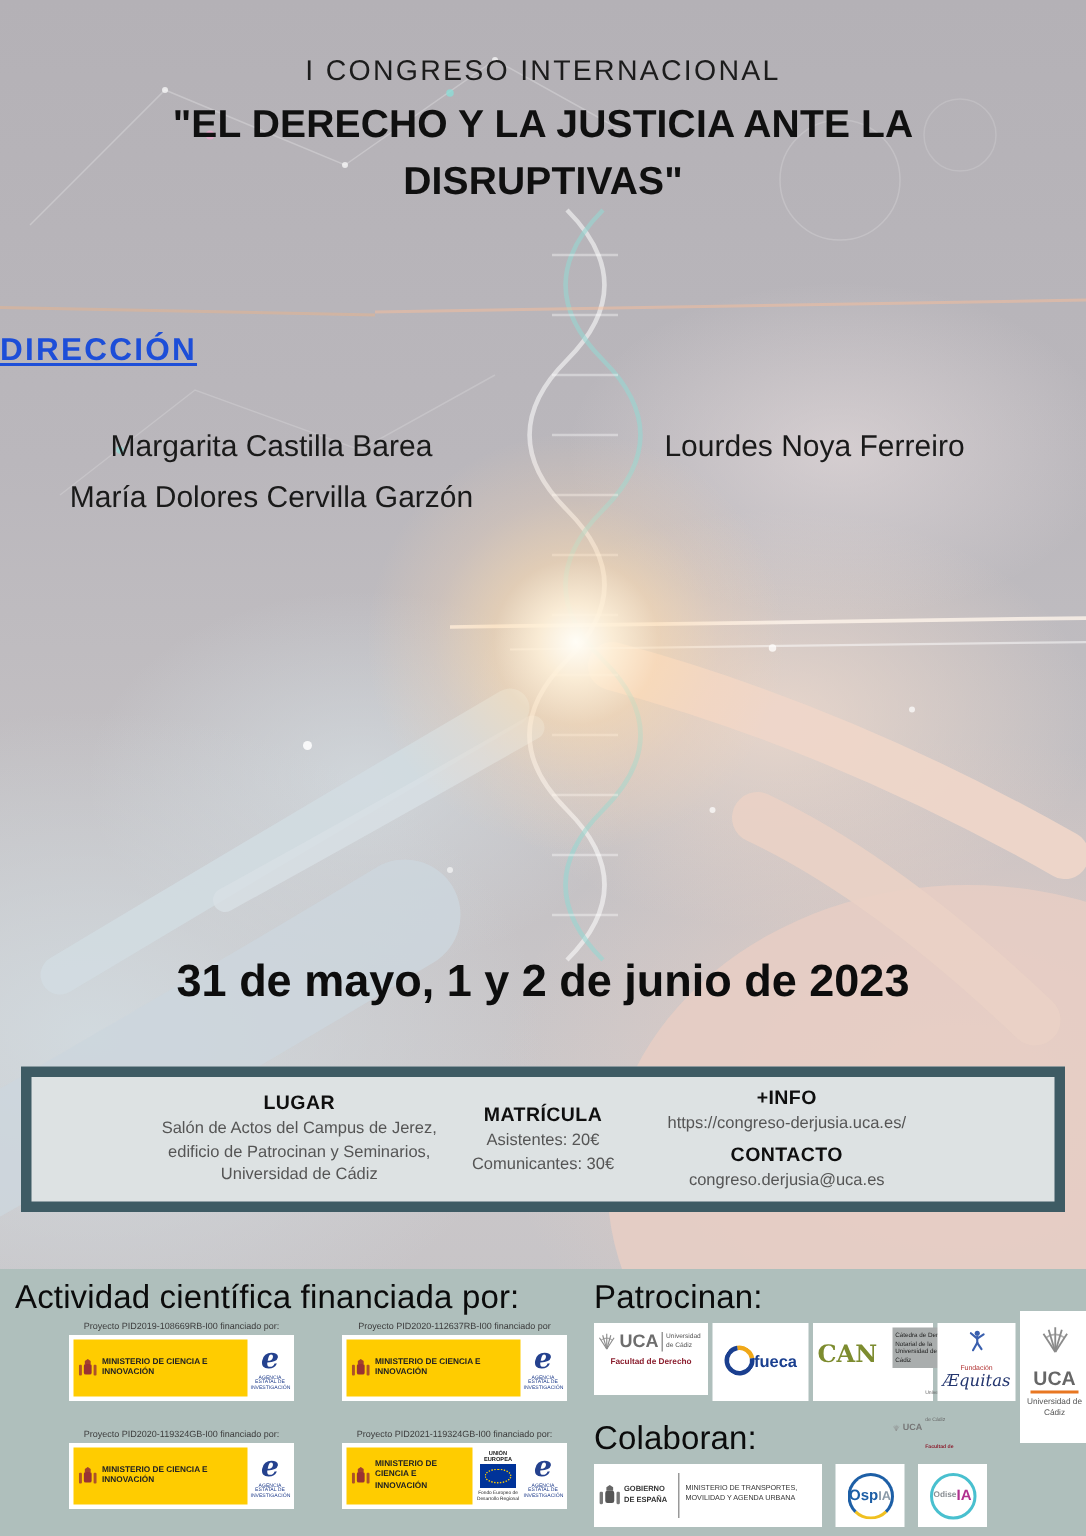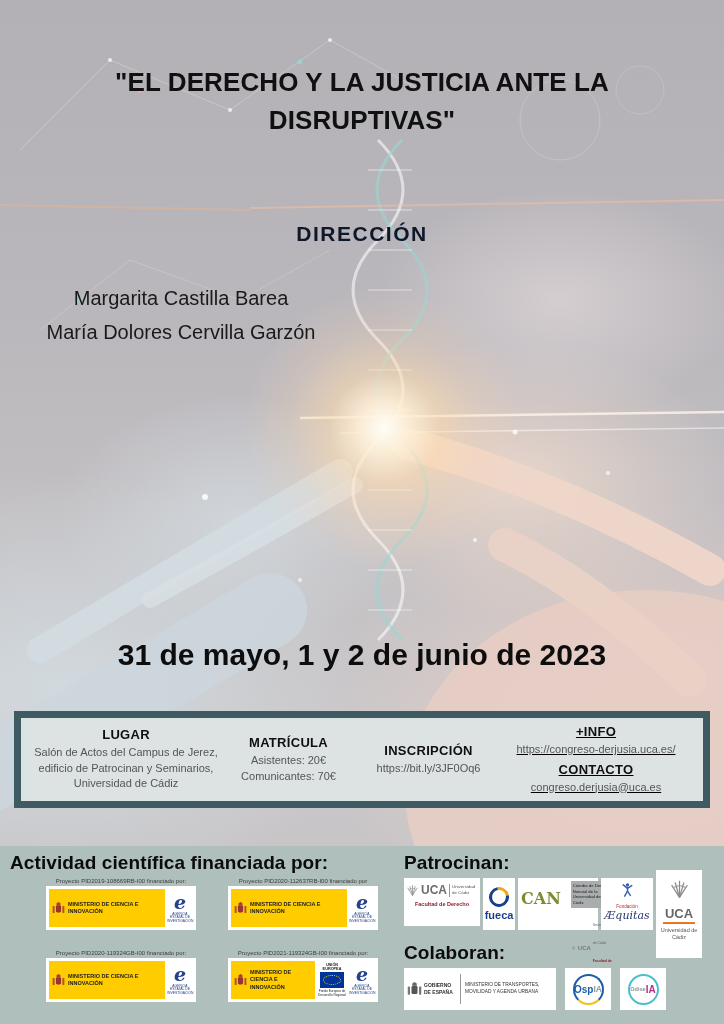--- a/index.html
+++ b/index.html
@@ -14,38 +14,38 @@
       radial-gradient(ellipse 260px 180px at 240px 520px, rgba(214,223,228,0.7), rgba(214,223,228,0) 70%),
       linear-gradient(180deg,#b4b1b6 0%,#bab7bc 30%,#c3c0c3 52%,#cbc8ca 72%,#c6c3c6 88%,#c2bfc2 100%);}
   .glow{position:absolute;inset:0;pointer-events:none;
     background:radial-gradient(circle at 384px 428px, rgba(255,253,246,1) 0%, rgba(255,240,215,0.9) 25px,
       rgba(255,220,175,0.55) 55px, rgba(255,215,175,0.22) 95px, rgba(255,210,170,0) 140px);}
   .decor{position:absolute;inset:0;pointer-events:none;}
   .kicker{position:absolute;top:37px;left:0;right:0;text-align:center;font-size:19px;
     letter-spacing:1.5px;color:#1c1c1c;}
   .title{position:absolute;top:64px;left:0;right:0;text-align:center;font-weight:700;
     font-size:26px;line-height:1.45;color:#101010;letter-spacing:0.1px;}
-  .direccion{position:absolute;top:222px;left:0;right:0;text-align:center;font-size:21px;
-    font-weight:700;letter-spacing:1.5px;color:#0f172a;}
+  .direccion{position:absolute;top:222px;left:0;right:0;text-align:left;font-size:21px;
+    font-weight:700;letter-spacing:1.5px;color:#1d4ed8;text-decoration:underline;}
   .names{position:absolute;top:281px;left:0;right:0;display:flex;}
   .names .col{width:50%;text-align:center;font-size:20px;color:#1a1a1a;line-height:1.7;}
   .date{position:absolute;top:638px;left:0;right:0;text-align:center;font-size:30px;
     font-weight:700;color:#0d0d0d;}
   .info-bar{position:absolute;left:14px;top:711px;width:696px;height:97px;box-sizing:border-box;
     background:var(--panel,#dde2e3);border:7px solid var(--teal,#3e5b64);
-    display:flex;align-items:center;justify-content:flex-start;padding:0 10px;}
+    display:flex;align-items:center;justify-content:center;padding:0 10px;}
   .ib-col{text-align:center;}
   .ib-col h3{margin:0 0 3px;font-size:13px;letter-spacing:0.3px;color:#0f0f0f;}
   .ib-col p{margin:0;font-size:11px;color:#555;line-height:1.4;}
   .ib-lugar{width:190px;}.ib-matricula{width:135px;}.ib-inscripcion{width:145px;}.ib-right{width:190px;}
-  .ib-right .grp{margin:4px 0;text-decoration:underline;}
+  .ib-right .grp{margin:4px 0;}
   .footer{position:absolute;left:0;bottom:0;width:724px;height:178px;display:flex;
     background:var(--footerbg,#afbfbc);}
   .f-left{width:396px;padding:4px 0 0 10px;box-sizing:border-box;}
-  .f-left h2,.f-right h2{margin:2px 0 4px;font-size:19px;color:#0b0b0b;font-weight:700;letter-spacing:0.1px;}
+  .f-left h2,.f-right h2{margin:2px 0 4px;font-size:22px;color:#0b0b0b;font-weight:400;letter-spacing:0.1px;}
   .fund-grid{display:grid;grid-template-columns:170px 170px;column-gap:12px;row-gap:20px;
     margin:4px 0 0 26px;}
   .fund-caption{font-size:6px;color:#3c3c3c;text-align:center;margin-bottom:2px;}
   .fund-logo{width:150px;height:44px;background:#fff;margin:0 auto;display:flex;align-items:center;
     padding:3px;box-sizing:border-box;gap:2px;}
   .flag{flex:1;height:100%;background:var(--ministry-yellow,#ffcc00);display:flex;align-items:center;
     gap:3px;padding:2px 3px;box-sizing:border-box;}
   .coat{width:13px;height:17px;flex:0 0 auto;color:#993333;}
   .min-label{font-size:5.5px;font-weight:700;color:#222;line-height:1.3;text-transform:uppercase;text-align:left;}
   .aei{width:26px;text-align:center;line-height:1;}
@@ -59,21 +59,21 @@
   .eu-sub{font-size:3.2px;color:#222;}
   .f-right{flex:1;padding:4px 6px 0 8px;box-sizing:border-box;}
   .sponsor-row{display:flex;gap:3px;align-items:flex-start;height:62px;}
   .sp{background:#fff;box-sizing:border-box;flex:0 0 auto;}
   .sp1{width:76px;height:48px;padding:5px 2px;text-align:center;}
   .sp1-top{display:flex;align-items:center;justify-content:center;gap:2px;}
   .sp1-uca{font-size:12px;font-weight:700;color:#6d6d6d;}
   .vdiv{width:1px;height:13px;background:#999;}
   .sp1-sub{font-size:4.4px;color:#555;text-align:left;width:26px;line-height:1.3;}
   .sp1-fac{font-size:5.5px;font-weight:700;color:#8b1f2f;margin-top:4px;}
-  .sp2{width:32px;height:52px;display:flex;flex-direction:column;align-items:center;justify-content:center;}
+  .sp2{width:64px;height:52px;display:flex;align-items:center;justify-content:center;}
   .swirl{width:14px;height:14px;border-radius:50%;border:3px solid var(--fueca-navy,#1a3f8f);
     border-top-color:#f0a818;transform:rotate(35deg);margin-bottom:2px;}
   .fueca-label{font-size:11px;font-weight:700;color:var(--fueca-navy,#1a3f8f);}
   .sp3{width:80px;height:52px;display:flex;padding:3px;gap:10px;}
   .can{font-family:"DejaVu Serif",serif;font-size:16px;color:#7d8c2f;font-weight:700;line-height:1;margin-top:10px;}
   .can-right{flex:1;}
   .can-caption{background:#a9adad;color:#1d1d1d;font-size:4.2px;padding:2px;line-height:1.35;}
   .can-mini{display:flex;gap:2px;align-items:center;margin-top:4px;}
   .can-mini-label{font-size:6px;color:#777;font-weight:700;}
   .can-mini-sub{font-size:3.4px;color:#666;text-align:left;line-height:1.2;}
@@ -174,52 +174,50 @@
     <line x1="340" y1="433" x2="724" y2="428" stroke="rgba(255,255,255,0.5)" stroke-width="1.5"></line>
     <circle cx="205" cy="497" r="3" fill="rgba(255,255,255,0.85)"></circle>
     <circle cx="515" cy="432" r="2.5" fill="rgba(255,255,255,0.8)"></circle>
     <circle cx="608" cy="473" r="2" fill="rgba(255,255,255,0.7)"></circle>
     <circle cx="475" cy="540" r="2" fill="rgba(255,255,255,0.7)"></circle>
     <circle cx="300" cy="580" r="2" fill="rgba(255,255,255,0.6)"></circle>
   </svg>
 
   <div class="glow"></div>
 
+  <div class="kicker">I CONGRESO INTERNACIONAL</div>
 
   <div class="title">
     <div>"EL DERECHO Y LA JUSTICIA ANTE LA</div>
     <div>DISRUPTIVAS"</div>
   </div>
 
   <div class="direccion">DIRECCIÓN</div>
 
   <div class="names">
     <div class="col">
       <div>Margarita Castilla Barea</div>
       <div>María Dolores Cervilla Garzón</div>
     </div>
     <div class="col">
+      <div>Lourdes Noya Ferreiro</div>
     </div>
   </div>
 
   <div class="date">31 de mayo, 1 y 2 de junio de 2023</div>
 
   <div class="info-bar">
     <div class="ib-col ib-lugar">
       <h3>LUGAR</h3>
       <p>Salón de Actos del Campus de Jerez, edificio de Patrocinan y Seminarios, Universidad de Cádiz</p>
     </div>
     <div class="ib-col ib-matricula">
       <h3>MATRÍCULA</h3>
       <p>Asistentes: 20€</p>
-      <p>Comunicantes: 70€</p>
-    </div>
-    <div class="ib-col ib-inscripcion">
-      <h3>INSCRIPCIÓN</h3>
-      <p>https://bit.ly/3JF0Oq6</p>
+      <p>Comunicantes: 30€</p>
     </div>
     <div class="ib-col ib-right">
       <div class="grp">
         <h3>+INFO</h3>
         <p>https://congreso-derjusia.uca.es/</p>
       </div>
       <div class="grp">
         <h3>CONTACTO</h3>
         <p>congreso.derjusia@uca.es</p>
       </div>

